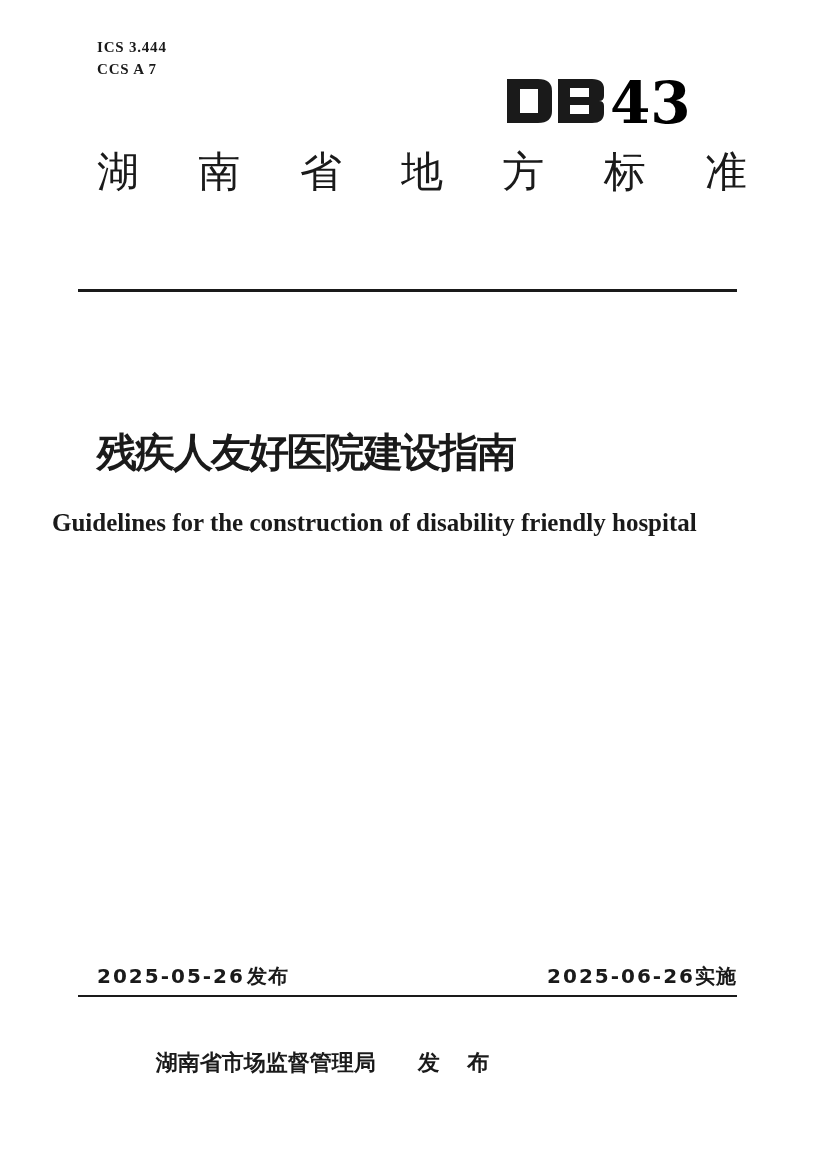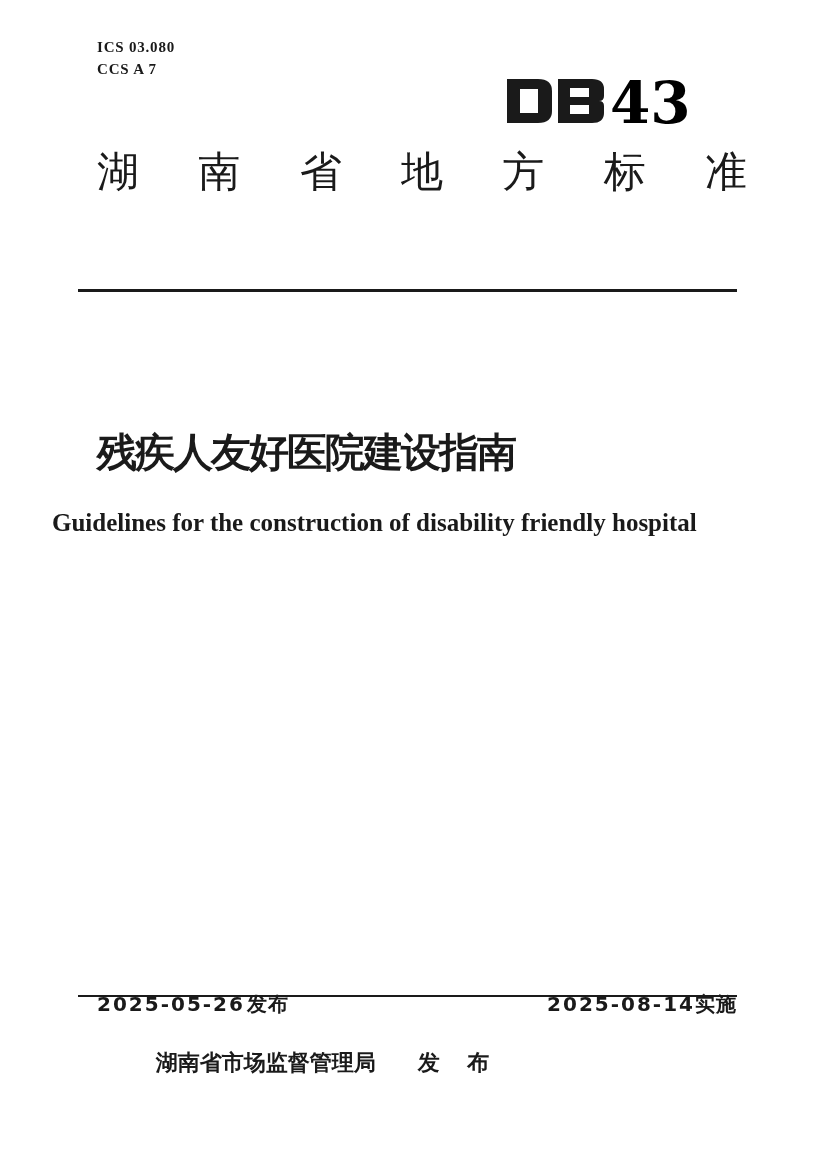--- a/index.html
+++ b/index.html
@@ -99,21 +99,21 @@
     font-family: "Liberation Serif", "DejaVu Serif", serif;
     font-weight: bold;
     font-size: 25px;
   }
 
   
   .dates-row {
     position: absolute;
     left: 97px;
     right: 78px;
-    top: 991px;
+    top: 963px;
     display: flex;
     justify-content: space-between;
     font-size: 20px;
     font-weight: 600;
     letter-spacing: 2px;
   }
   .date-group { white-space: nowrap; }
   .date-label { margin-left: 2px; letter-spacing: 1px; }
   .date-label-impl { letter-spacing: 1px; }
 
@@ -131,21 +131,21 @@
     margin-left: 42px;
     letter-spacing: 10px;
   }
 </style>
 </head>
 <body>
 
 <div class="page">
 
   <div class="ics-block">
-    <div>ICS 03.080</div>
+    <div>ICS 3.444</div>
     <div>CCS A 7</div>
   </div>
 
   <div class="db-logo">
     <svg width="192" height="50" viewBox="0 0 192 50" xmlns="http://www.w3.org/2000/svg">
       <g fill="#1a1a1a">
         <path d="M1,3 H32 Q46,3 46,15 V35 Q46,47 32,47 H1 Z"></path>
         <path d="M52,3 H86 Q98,3 98,13 V20 Q98,25 93,25 Q98,25 98,30 V37 Q98,47 86,47 H52 Z"></path>
       </g>
       <g fill="#ffffff">
@@ -172,21 +172,21 @@
 
   <div class="cn-title">残疾人友好医院建设指南</div>
 
   <div class="en-title">Guidelines for the construction of disability friendly hospital</div>
 
   <div class="dates-row">
     <div class="date-group">
       <span>2025-05-26</span><span class="date-label">发布</span>
     </div>
     <div class="date-group">
-      <span>2025-08-14</span><span class="date-label-impl">实施</span>
+      <span>2025-06-26</span><span class="date-label-impl">实施</span>
     </div>
   </div>
 
   <div class="rule bottom-rule"></div>
 
   <div class="publisher">
     <span>湖南省市场监督管理局</span><span class="action">发 布</span>
   </div>
 
 </div>

